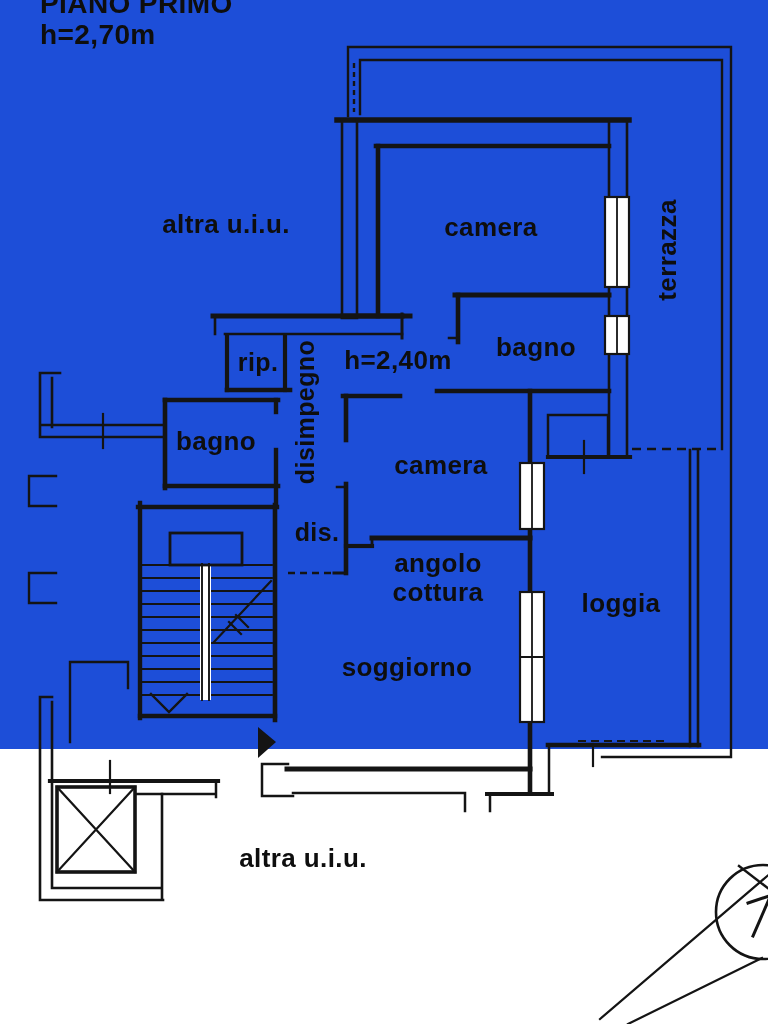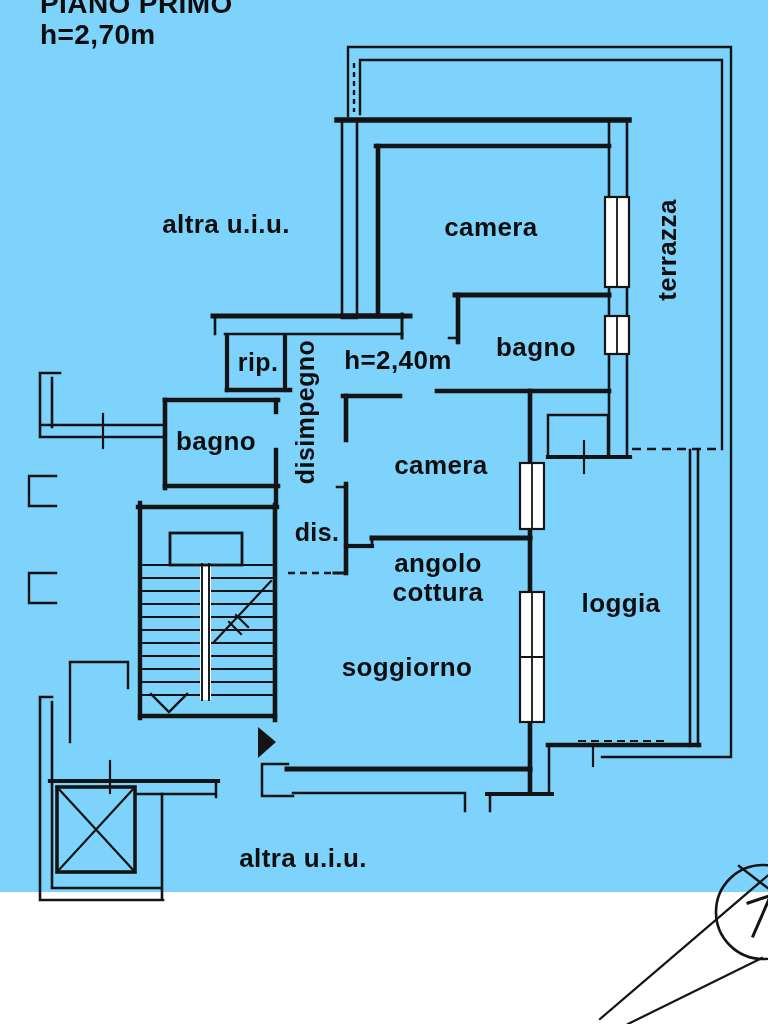--- a/index.html
+++ b/index.html
@@ -6,22 +6,22 @@
     margin: 0;
     padding: 0;
     background: #ffffff;
     width: 768px;
     height: 1024px;
     overflow: hidden;
   }
   .sheet {
     position: relative;
     width: 768px;
-    height: 892px;
-    background: #7dd3fc;
+    height: 749px;
+    background: #1d4ed8;
   }
   svg { display: block; }
   .plan-label {
     font-family: "Liberation Sans", sans-serif;
     font-weight: 700;
     fill: #0e0e0e;
     letter-spacing: 0.4px;
   }
   .lbl-26 { font-size: 26px; }
   .lbl-25 { font-size: 25px; }

